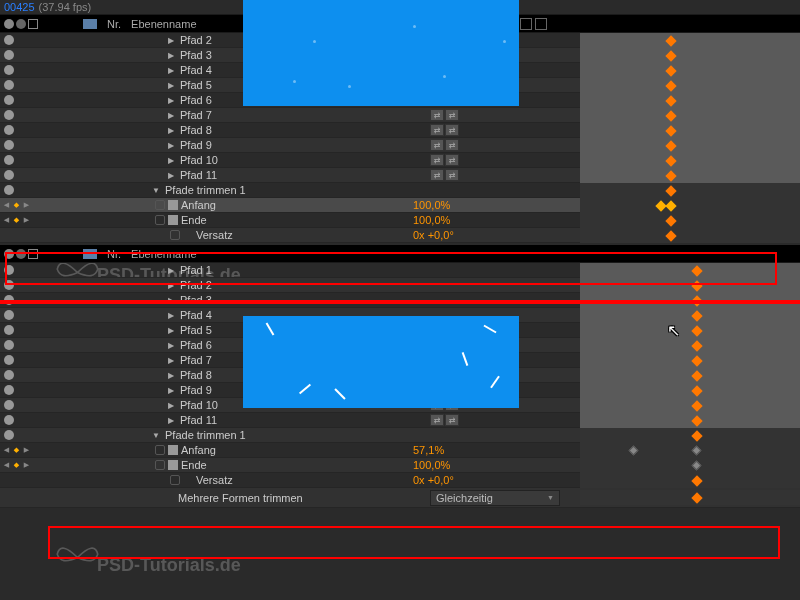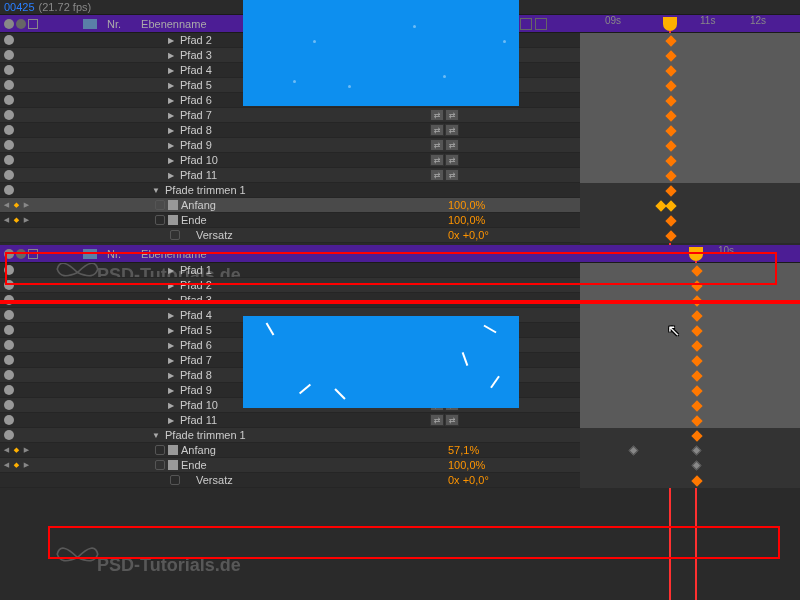--- a/index.html
+++ b/index.html
@@ -1,46 +1,46 @@
 <!DOCTYPE html>
 <html><head>
 <meta charset="utf-8">
 <style>
 * { margin:0; padding:0; box-sizing:border-box; font-family:Arial,sans-serif; }
 body { width:800px; height:600px; background:#2a2a2a; color:#ccc; font-size:11px; overflow:hidden; position:relative; }
 .hdr { height:15px; background:#2a2a2a; display:flex; align-items:center; padding-left:4px; border-bottom:1px solid #1a1a1a; }
 .tcode { color:#2a7fff; }
 .fps { color:#888; margin-left:4px; }
-.colhdr { height:18px; background:#4c1d95; display:flex; align-items:center; border-bottom:1px solid #1a1a1a; position:relative; }
+.colhdr { height:18px; background:#000000; display:flex; align-items:center; border-bottom:1px solid #1a1a1a; position:relative; }
 .eyecol { width:55px; display:flex; align-items:center; gap:2px; padding-left:4px; }
 .eyeicon { width:10px; height:10px; background:#888; border-radius:50%; }
 .lockicon { width:10px; height:10px; border:1px solid #888; }
 .tagicon { width:14px; height:10px; background:#5a7fa8; margin-left:28px; }
 .nrlbl { margin-left:10px; color:#aaa; }
-.namelbl { margin-left:20px; color:#aaa; }
+.namelbl { margin-left:10px; color:#aaa; }
 .timeruler { position:absolute; left:580px; right:0; top:0; height:18px; display:flex; }
 .tmark { position:absolute; color:#888; font-size:10px; }
 .cti { position:absolute; width:14px; height:14px; background:#ffb000; border-radius:0 0 7px 7px; top:2px; }
 .cti::after { content:''; position:absolute; left:6px; top:14px; width:2px; height:600px; background:#ff3030; }
 .pane { position:relative; }
 .row { height:15px; display:flex; align-items:center; border-bottom:1px solid #252525; position:relative; }
 .row.alt { background:#313131; }
 .eyebox { width:55px; height:15px; display:flex; align-items:center; padding-left:4px; }
 .eye { width:10px; height:10px; background:#999; border-radius:50%; }
 .indent { width:95px; }
 .tw { width:12px; height:12px; display:flex; align-items:center; justify-content:center; cursor:pointer; }
 .tw::before { content:'▶'; font-size:8px; color:#aaa; }
 .tw.open::before { content:'▼'; }
 .lname { color:#ccc; margin-left:3px; }
 .kbtn { position:absolute; left:430px; display:flex; gap:1px; }
 .kb { width:14px; height:12px; background:#555; border:1px solid #333; font-size:8px; display:flex; align-items:center; justify-content:center; color:#aaa; }
 .tlane { position:absolute; left:580px; right:0; height:15px; background:#333; }
 .tlane.bar { background:#5a5a5a; }
 .kdot { position:absolute; width:8px; height:8px; background:#ff7800; transform:rotate(45deg); top:4px; }
-.pval { color:#ff9500; position:absolute; left:448px; }
+.pval { color:#ff9500; position:absolute; left:413px; }
 .knav { width:40px; display:flex; align-items:center; gap:1px; padding-left:2px; }
 .kn { width:9px; height:9px; display:flex; align-items:center; justify-content:center; }
 .kn.l::before { content:'◀'; font-size:7px; color:#888; }
 .kn.d::before { content:'◆'; font-size:7px; color:#ffb000; }
 .kn.r::before { content:'▶'; font-size:7px; color:#888; }
 .sw { width:10px; height:10px; border:1px solid #555; border-radius:2px; }
 .gicon { width:10px; height:10px; background:#999; }
 .preview { position:absolute; background:#0d8fef; z-index:5; }
 .dot { position:absolute; width:3px; height:3px; background:rgba(255,255,255,0.4); border-radius:50%; }
 .stroke { position:absolute; width:14px; height:2px; background:#fff; }
@@ -55,42 +55,36 @@
 .cursor::before { content:'↖'; color:#fff; font-size:16px; text-shadow:1px 1px 0 #000,-1px -1px 0 #000,1px -1px 0 #000,-1px 1px 0 #000; }
 .dropdown { position:absolute; left:430px; width:130px; height:16px; background:#3a3a3a; border:1px solid #222; display:flex; align-items:center; padding:0 5px; color:#bbb; }
 .dropdown::after { content:'▼'; position:absolute; right:5px; font-size:7px; color:#888; }
 .mlbl { position:absolute; left:178px; color:#ccc; }
 </style>
 </head>
 <body>
 
 <div class="hdr">
   <span class="tcode">00425</span>
-  <span class="fps">(21.72 fps)</span>
+  <span class="fps">(37.94 fps)</span>
 </div>
 
 <div class="colhdr">
   <div class="eyecol">
     <span class="eyeicon"></span>
     <span class="eyeicon" style="background:#666"></span>
     <span class="lockicon"></span>
   </div>
   <span class="tagicon"></span>
   <span class="nrlbl">Nr.</span>
   <span class="namelbl">Ebenenname</span>
   <div class="switches">
     <span class="swicon"></span>
     <span class="swicon"></span>
   </div>
-  <div class="timeruler">
-    <span class="tmark" style="left:25px">09s</span>
-    <span class="tmark" style="left:120px">11s</span>
-    <span class="tmark" style="left:170px">12s</span>
-    <div class="cti" style="left:83px"></div>
-  </div>
 </div>
 
 <div class="pane">
 
 <div class="row">
   <div class="eyebox">
         <span class="eye"></span>
       </div>
   <div class="indent"></div>
   <span style="width:15px"></span>
@@ -309,24 +303,20 @@
 
 <div class="colhdr" style="margin-top:2px">
   <div class="eyecol">
     <span class="eyeicon"></span>
     <span class="eyeicon" style="background:#666"></span>
     <span class="lockicon"></span>
   </div>
   <span class="tagicon"></span>
   <span class="nrlbl">Nr.</span>
   <span class="namelbl">Ebenenname</span>
-  <div class="timeruler">
-    <span class="tmark" style="left:138px">10s</span>
-    <div class="cti" style="left:109px"></div>
-  </div>
 </div>
 
 <div class="pane">
 <div class="row">
   <div class="eyebox">
         <span class="eye"></span>
       </div>
   <div class="indent"></div>
       <span style="width:15px"></span>
   <span class="tw"></span>
@@ -524,20 +514,30 @@
   <div class="tlane">
         <span class="kdotg" style="left:113px"></span>
       </div>
 </div>
 <div class="row">
   <div class="eyebox"></div>
   <div style="width:115px"></div>
   <span class="sw"></span>
   <span class="lname" style="margin-left:16px">Versatz</span>
   <span class="pval">0x +0,0°</span>
+  <div class="tlane">
+        <span class="kdot" style="left:113px"></span>
+      </div>
+</div>
+<div class="row alt" style="height:20px">
+  <div class="eyebox"></div>
+  <span class="mlbl">Mehrere Formen trimmen</span>
+  <div class="dropdown">
+        <span>Gleichzeitig</span>
+      </div>
   <div class="tlane">
         <span class="kdot" style="left:113px"></span>
       </div>
 </div>
 </div>
 
 <div class="preview" style="left:243px;top:316px;width:276px;height:92px">
   <span class="stroke" style="left:20px;top:12px;transform:rotate(60deg)"></span>
   <span class="stroke" style="left:55px;top:72px;transform:rotate(-40deg)"></span>
   <span class="stroke" style="left:90px;top:77px;transform:rotate(45deg)"></span>

